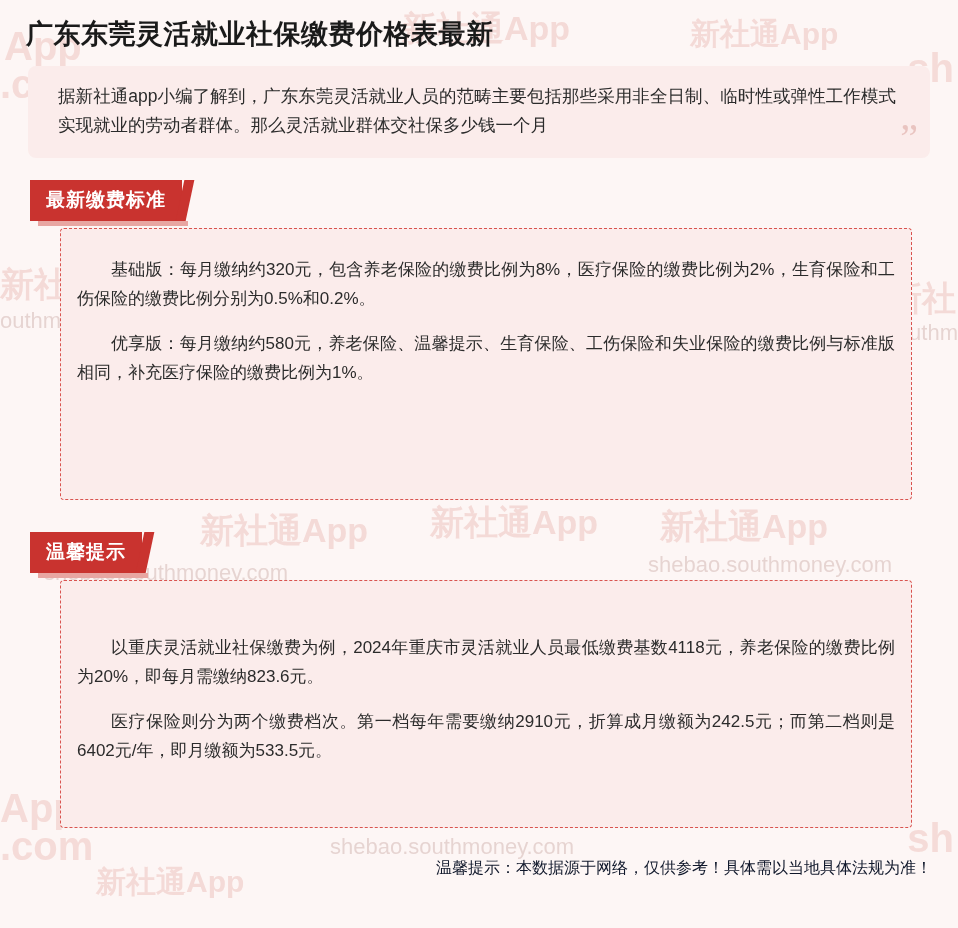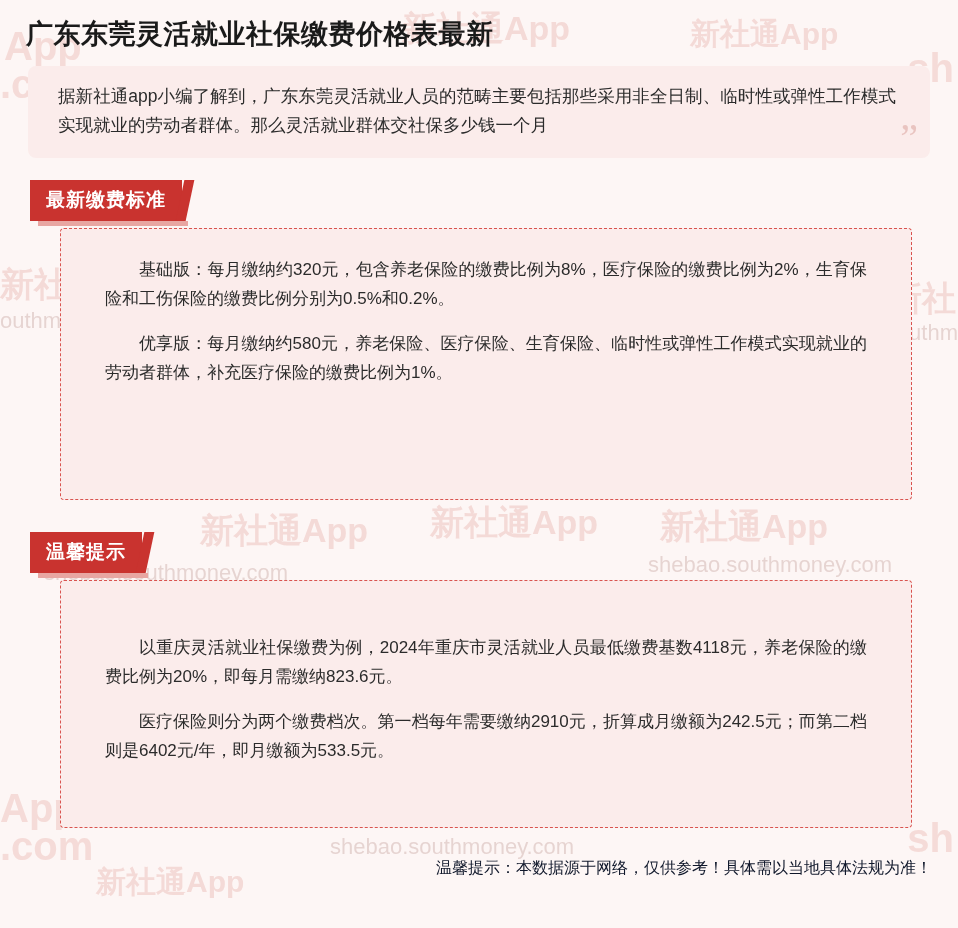--- a/index.html
+++ b/index.html
@@ -117,21 +117,21 @@
     width: 150px;
     height: 5px;
     background: #e8a6a2;
     z-index: 1;
   }
 
   .dashed-box {
     border: 1.6px dashed #d9534f;
     border-radius: 4px;
     background: #fbeceb;
-    padding: 26px 44px 24px;
+    padding: 26px 16px 24px;
     margin: 18px 20px 0 34px;
   }
   .box-tall { min-height: 272px; }
 
   .para {
     font-size: 17px;
     line-height: 1.72;
     color: #2b2b2b;
     text-indent: 2em;
     margin: 0 0 16px;
@@ -188,21 +188,21 @@
     <span class="quote-mark">”</span>
   </div>
 
   <div class="section">
     <div class="sec-head">
       <span class="tail"></span>
       <span class="label">最新缴费标准</span>
     </div>
     <div class="dashed-box box-tall">
       <p class="para">基础版：每月缴纳约320元，包含养老保险的缴费比例为8%，医疗保险的缴费比例为2%，生育保险和工伤保险的缴费比例分别为0.5%和0.2%。</p>
-      <p class="para">优享版：每月缴纳约580元，养老保险、医疗保险、生育保险、临时性或弹性工作模式实现就业的劳动者群体，补充医疗保险的缴费比例为1%。</p>
+      <p class="para">优享版：每月缴纳约580元，养老保险、温馨提示、生育保险、工伤保险和失业保险的缴费比例与标准版相同，补充医疗保险的缴费比例为1%。</p>
     </div>
   </div>
 
   <div class="section" style="margin-top:32px;">
     <div class="sec-head">
       <span class="tail" style="width:110px;"></span>
       <span class="label">温馨提示</span>
     </div>
     <div class="dashed-box box-tall" style="min-height:248px; padding-top:52px;">
       <p class="para">以重庆灵活就业社保缴费为例，2024年重庆市灵活就业人员最低缴费基数4118元，养老保险的缴费比例为20%，即每月需缴纳823.6元。</p>

